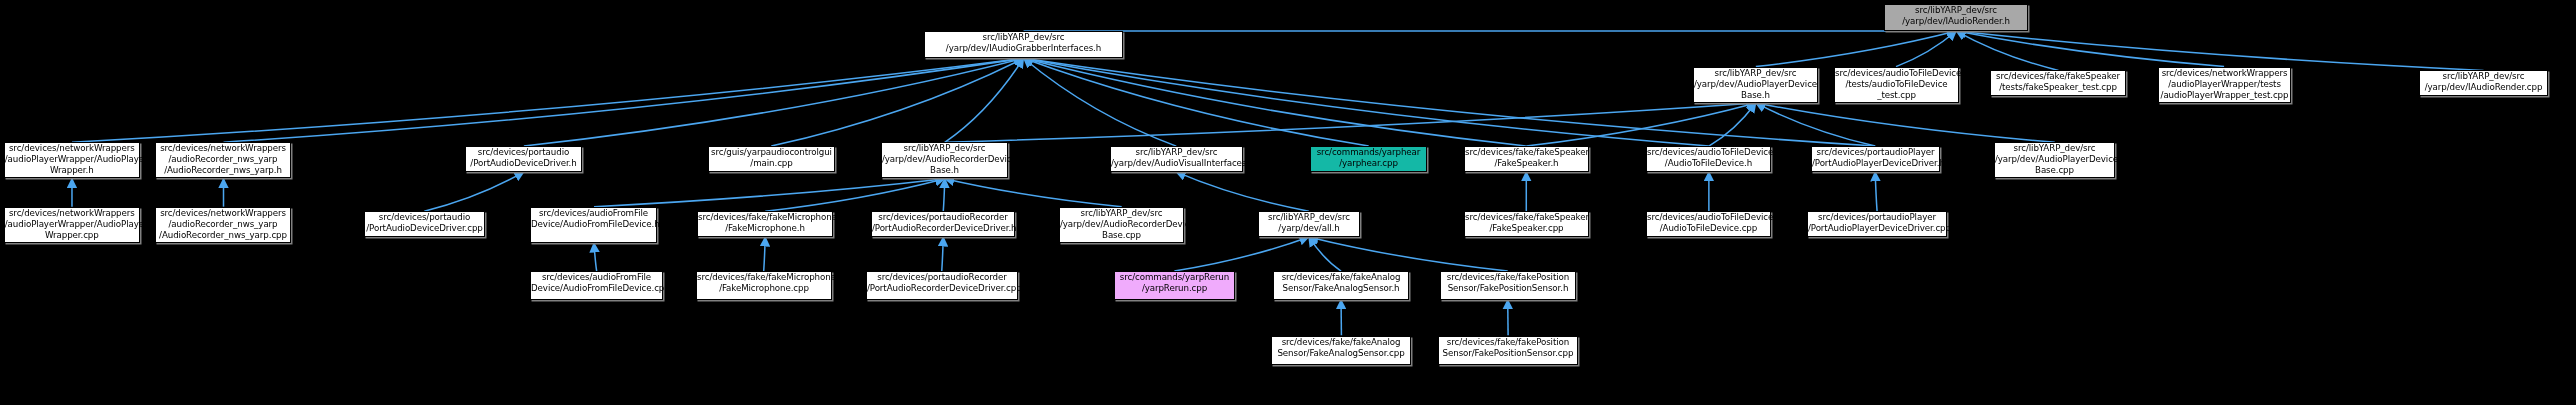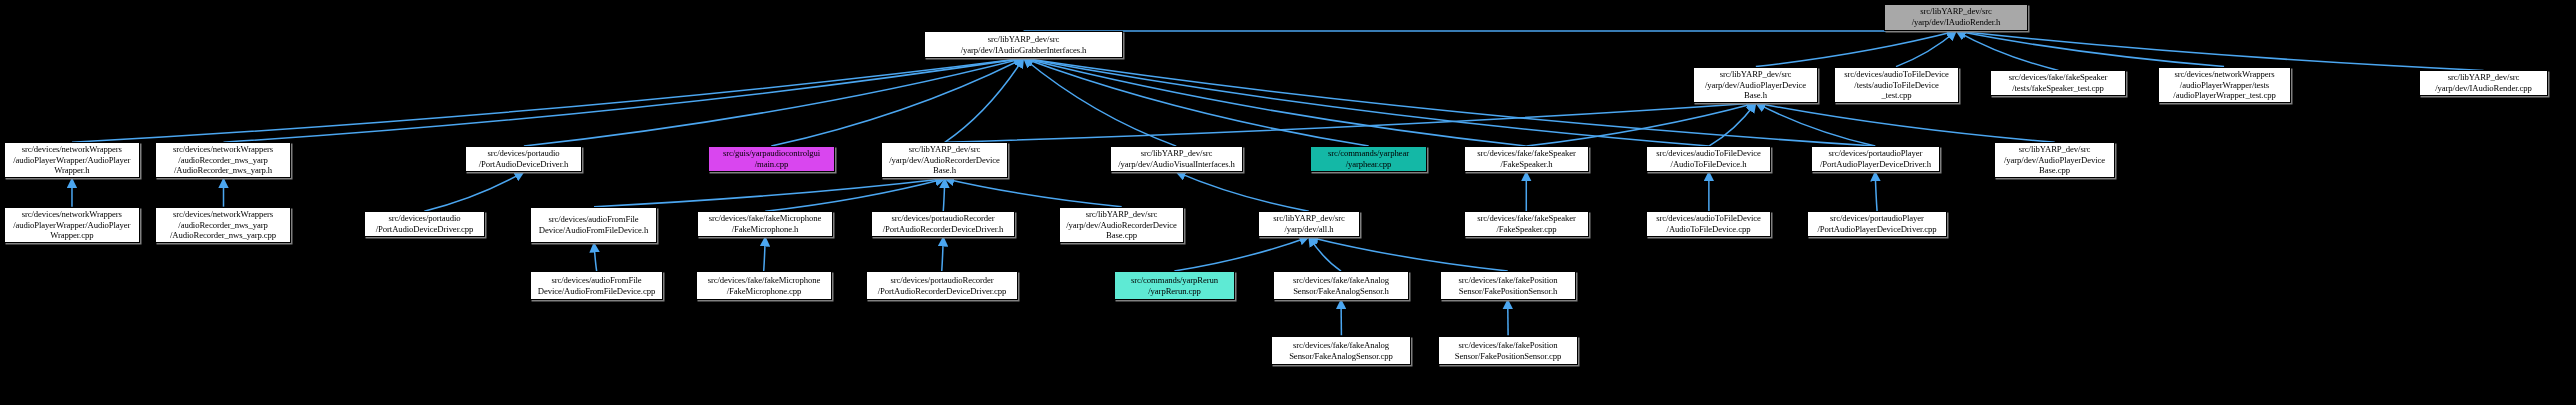--- a/index.html
+++ b/index.html
@@ -1,22 +1,22 @@
 <!DOCTYPE html>
 <html style="font-size:12px"><head>
 <meta charset="utf-8">
 <style>
   html,body{margin:0;padding:0;background:#000;}
   #stage{position:relative;width:2576px;height:405px;background:#000;overflow:hidden;
     font-family:"DejaVu Sans","Liberation Sans",sans-serif;}
   #edges{position:absolute;left:0;top:0;width:2576px;height:405px;}
   .node{position:absolute;box-sizing:border-box;background:#ffffff;border:0.8px solid #000;
-    color:#000;display:flex;align-items:center;justify-content:center;text-align:center;
+    color:#000;display:flex;align-items:flex-start;justify-content:center;text-align:center;
     font-size:8.7px;line-height:1.25;white-space:pre;letter-spacing:-0.1px;
-    box-shadow:1.5px 1.5px 0 0 #808080;font-family:Liberation Serif, serif;}
+    box-shadow:1.5px 1.5px 0 0 #808080;}
   .node.root{background:#a8a8a8;}
   .node span{display:block;width:100%;}
 </style>
 </head>
 <body>
 
 <div id="stage">
   <svg id="edges" viewBox="0 0 3400 535" preserveAspectRatio="none">
       <defs>
         <marker id="ah" viewBox="0 0 10 10" refX="9" refY="5" markerWidth="7" markerHeight="7" orient="auto-start-reverse">
@@ -83,21 +83,21 @@
       <div class="node" style="left: 2419px; top: 70px; width: 129px; height: 26px; background: rgb(255, 255, 255); border-color: rgb(0, 0, 0);"><span>src/libYARP_dev/src
 /yarp/dev/IAudioRender.cpp</span></div>
       <div class="node" style="left: 3.8px; top: 142px; width: 136px; height: 36px; background: rgb(255, 255, 255); border-color: rgb(0, 0, 0);"><span>src/devices/networkWrappers
 /audioPlayerWrapper/AudioPlayer
 Wrapper.h</span></div>
       <div class="node" style="left: 155px; top: 142px; width: 136px; height: 36px; background: rgb(255, 255, 255); border-color: rgb(0, 0, 0);"><span>src/devices/networkWrappers
 /audioRecorder_nws_yarp
 /AudioRecorder_nws_yarp.h</span></div>
       <div class="node" style="left: 465px; top: 146px; width: 117px; height: 26px; background: rgb(255, 255, 255); border-color: rgb(0, 0, 0);"><span>src/devices/portaudio
 /PortAudioDeviceDriver.h</span></div>
-      <div class="node" style="left: 708px; top: 146px; width: 127px; height: 26px; background: #d946ef; border-color: rgb(0, 0, 0);"><span>src/guis/yarpaudiocontrolgui
+      <div class="node" style="left: 708px; top: 146px; width: 127px; height: 26px; background: #ffffff; border-color: rgb(0, 0, 0);"><span>src/guis/yarpaudiocontrolgui
 /main.cpp</span></div>
       <div class="node" style="left: 881px; top: 142px; width: 127px; height: 36px; background: rgb(255, 255, 255); border-color: rgb(0, 0, 0);"><span>src/libYARP_dev/src
 /yarp/dev/AudioRecorderDevice
 Base.h</span></div>
       <div class="node" style="left: 1110px; top: 146px; width: 133px; height: 26px; background: rgb(255, 255, 255); border-color: rgb(0, 0, 0);"><span>src/libYARP_dev/src
 /yarp/dev/AudioVisualInterfaces.h</span></div>
       <div class="node" style="left: 1310px; top: 146px; width: 117px; height: 26px; background: #14b8a6; border-color: rgb(0, 0, 0);"><span>src/commands/yarphear
 /yarphear.cpp</span></div>
       <div class="node" style="left: 1464px; top: 146px; width: 125px; height: 26px; background: rgb(255, 255, 255); border-color: rgb(0, 0, 0);"><span>src/devices/fake/fakeSpeaker
 /FakeSpeaker.h</span></div>
@@ -132,21 +132,21 @@
       <div class="node" style="left: 1646px; top: 211px; width: 125px; height: 26px; background: rgb(255, 255, 255); border-color: rgb(0, 0, 0);"><span>src/devices/audioToFileDevice
 /AudioToFileDevice.cpp</span></div>
       <div class="node" style="left: 1807px; top: 211px; width: 140px; height: 26px; background: rgb(255, 255, 255); border-color: rgb(0, 0, 0);"><span>src/devices/portaudioPlayer
 /PortAudioPlayerDeviceDriver.cpp</span></div>
       <div class="node" style="left: 530px; top: 271px; width: 133px; height: 29px; background: rgb(255, 255, 255); border-color: rgb(0, 0, 0);"><span>src/devices/audioFromFile
 Device/AudioFromFileDevice.cpp</span></div>
       <div class="node" style="left: 696px; top: 271px; width: 136px; height: 29px; background: rgb(255, 255, 255); border-color: rgb(0, 0, 0);"><span>src/devices/fake/fakeMicrophone
 /FakeMicrophone.cpp</span></div>
       <div class="node" style="left: 866px; top: 271px; width: 152px; height: 29px; background: rgb(255, 255, 255); border-color: rgb(0, 0, 0);"><span>src/devices/portaudioRecorder
 /PortAudioRecorderDeviceDriver.cpp</span></div>
-      <div class="node" style="left: 1114px; top: 271px; width: 121px; height: 29px; background: #5eead4; border-color: rgb(0, 0, 0);"><span>src/commands/yarpRerun
+      <div class="node" style="left: 1114px; top: 271px; width: 121px; height: 29px; background: #f0abfc; border-color: rgb(0, 0, 0);"><span>src/commands/yarpRerun
 /yarpRerun.cpp</span></div>
       <div class="node" style="left: 1273px; top: 271px; width: 136px; height: 29px; background: rgb(255, 255, 255); border-color: rgb(0, 0, 0);"><span>src/devices/fake/fakeAnalog
 Sensor/FakeAnalogSensor.h</span></div>
       <div class="node" style="left: 1440px; top: 271px; width: 136px; height: 29px; background: rgb(255, 255, 255); border-color: rgb(0, 0, 0);"><span>src/devices/fake/fakePosition
 Sensor/FakePositionSensor.h</span></div>
       <div class="node" style="left: 1271px; top: 336px; width: 140px; height: 29px; background: rgb(255, 255, 255); border-color: rgb(0, 0, 0);"><span>src/devices/fake/fakeAnalog
 Sensor/FakeAnalogSensor.cpp</span></div>
       <div class="node" style="left: 1438px; top: 336px; width: 140px; height: 29px; background: rgb(255, 255, 255); border-color: rgb(0, 0, 0);"><span>src/devices/fake/fakePosition
 Sensor/FakePositionSensor.cpp</span></div>
     </div>

